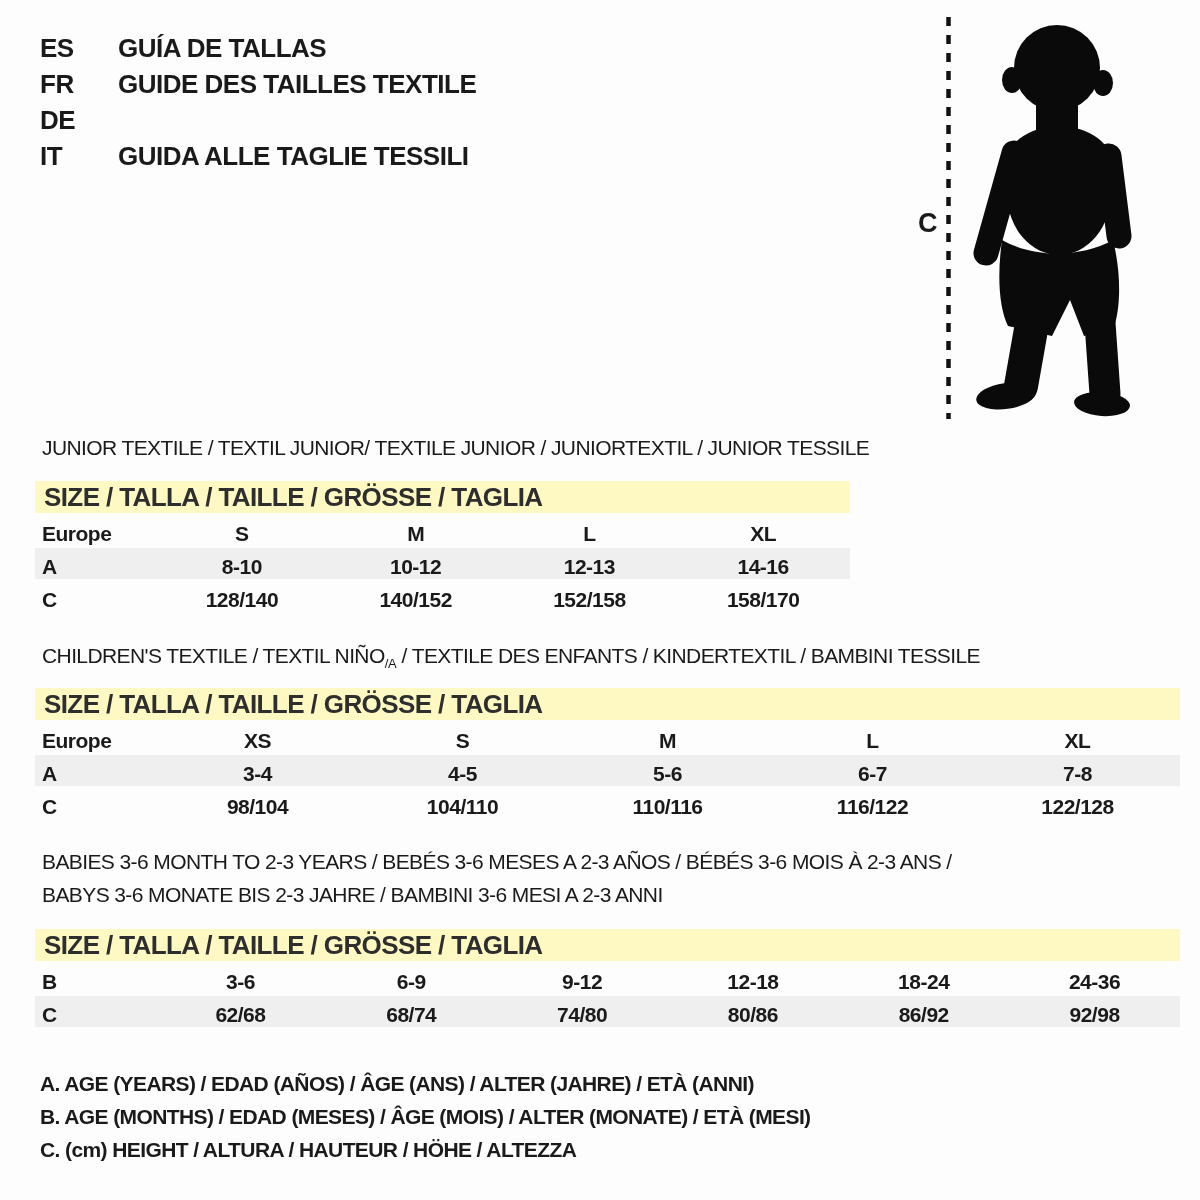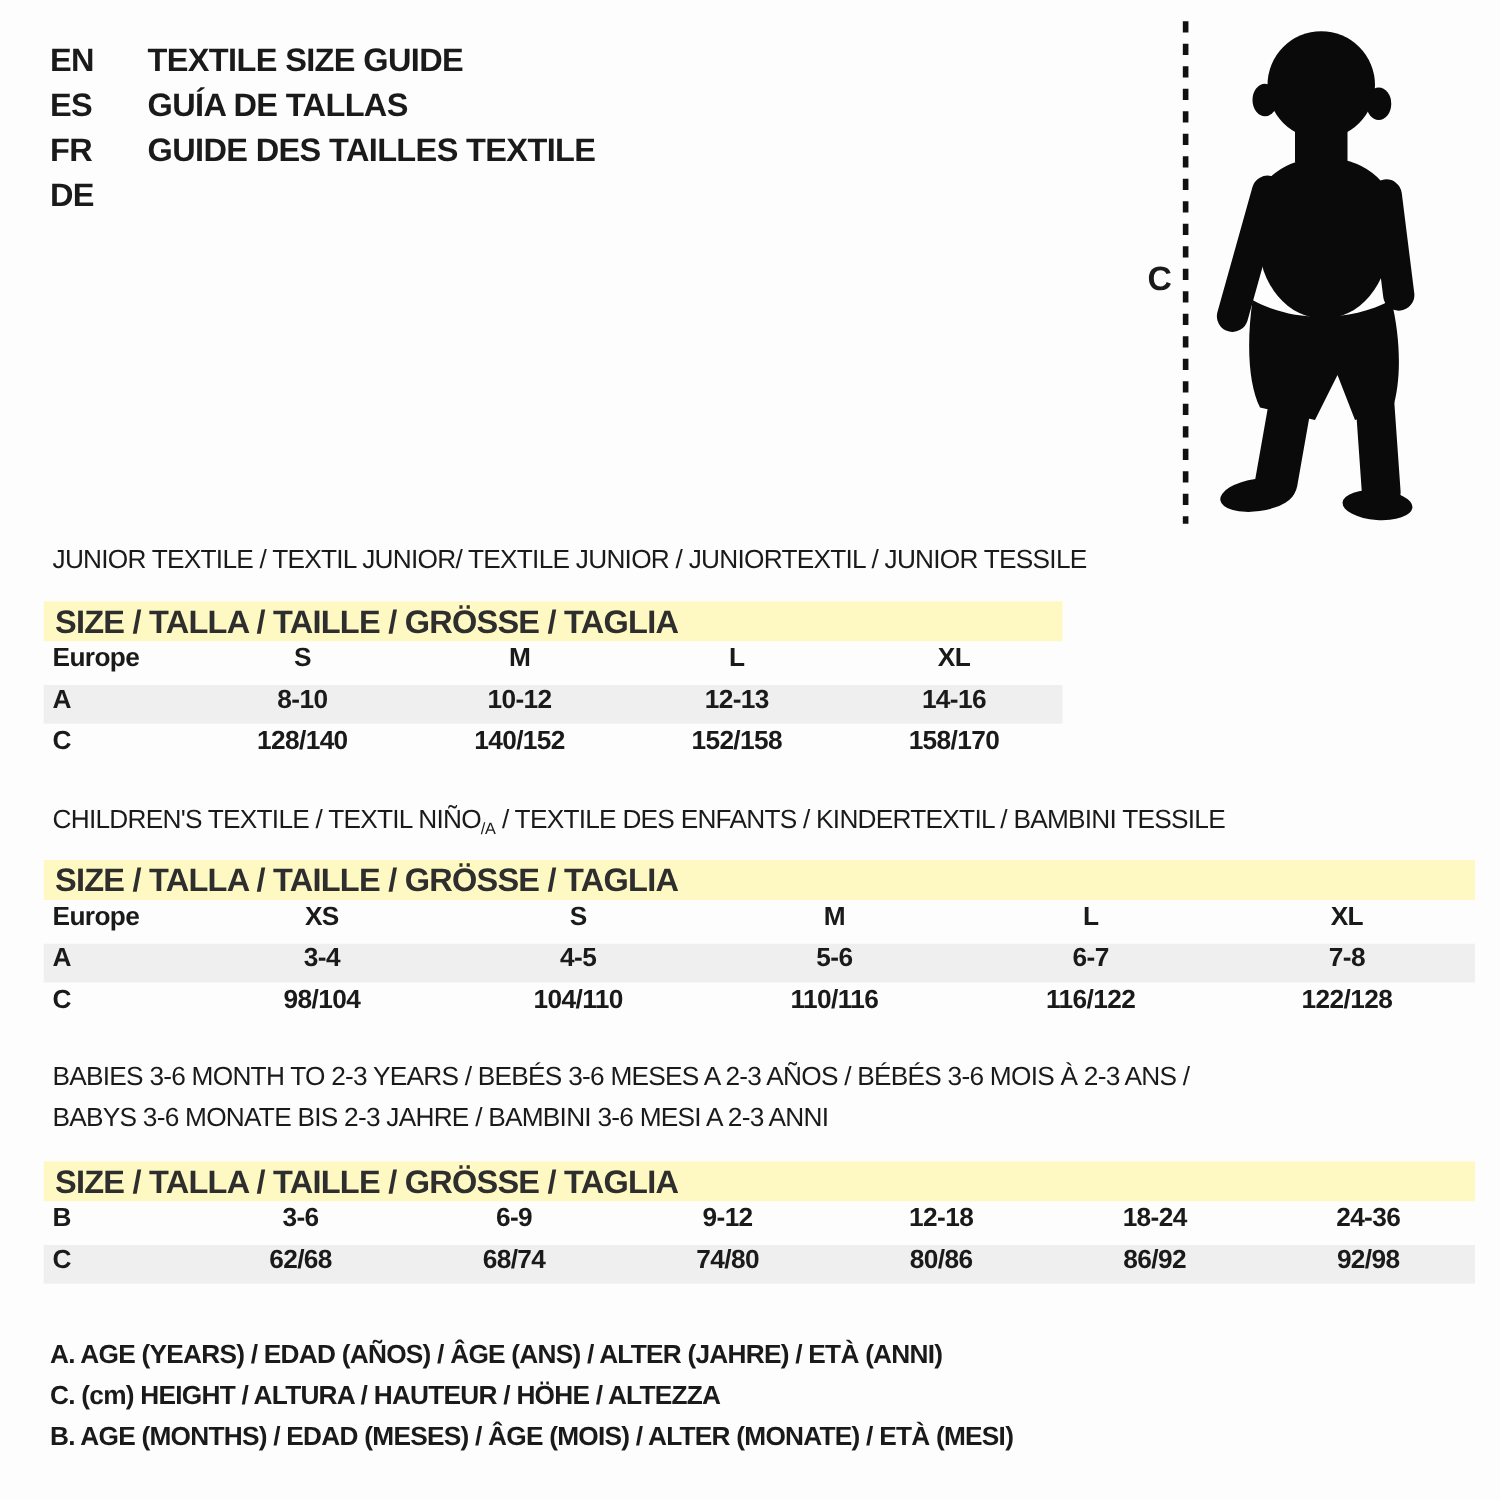--- a/index.html
+++ b/index.html
@@ -26,47 +26,47 @@
   .sec-title{font-size:21px;font-weight:normal;letter-spacing:-0.6px;white-space:nowrap;}
   .sub{font-size:13px;vertical-align:-5px;letter-spacing:-0.3px;}
 
   
   .tbl{display:block;}
   .tbl-head{
     height:32px;background:#fef9c3;display:flex;align-items:center;
     padding-left:9px;font-size:26px;font-weight:bold;letter-spacing:-0.6px;color:#2e2e2e;
     box-sizing:border-box;
   }
-  .tbl-row{display:flex;height:31px;align-items:flex-start;margin-top:2px;}
+  .tbl-row{display:flex;height:31px;align-items:flex-end;margin-top:2px;}
   .tbl-row.shaded{background:#efefef;}
   .cell{flex:1;text-align:center;font-size:21px;font-weight:bold;letter-spacing:-0.5px;}
   .cell.lbl{flex:0 0 120px;text-align:left;padding-left:7px;box-sizing:border-box;}
 
   
   .legend-line{font-size:21px;font-weight:bold;letter-spacing:-0.6px;white-space:nowrap;height:33px;}
   .legend{left:40px;top:1072px;}
 </style>
 </head>
 <body>
 
 <div class="abs lang-block">
   <div class="lang-row">
-    <span class="lang-code">EN</span>
-    <span class="lang-title">TEXTILE SIZE GUIDE</span>
-  </div>
-  <div class="lang-row">
     <span class="lang-code">ES</span>
     <span class="lang-title">GUÍA DE TALLAS</span>
   </div>
   <div class="lang-row">
     <span class="lang-code">FR</span>
     <span class="lang-title">GUIDE DES TAILLES TEXTILE</span>
   </div>
   <div class="lang-row">
     <span class="lang-code">DE</span>
+  </div>
+  <div class="lang-row">
+    <span class="lang-code">IT</span>
+    <span class="lang-title">GUIDA ALLE TAGLIE TESSILI</span>
   </div>
 </div>
 
 <div class="abs figure-label">C</div>
 
 <svg class="abs dash-line" width="9" height="408" viewBox="0 0 9 408">
   <line x1="4.5" y1="3" x2="4.5" y2="405" stroke="#111" stroke-width="4.5" stroke-dasharray="9 9"></line>
 </svg>
 
 <svg class="abs baby-svg" width="180" height="404" viewBox="0 0 180 400">
@@ -163,15 +163,15 @@
     <div class="cell">68/74</div>
     <div class="cell">74/80</div>
     <div class="cell">80/86</div>
     <div class="cell">86/92</div>
     <div class="cell">92/98</div>
   </div>
 </div>
 
 <div class="abs legend">
   <div class="legend-line">A. AGE (YEARS) / EDAD (AÑOS) / ÂGE (ANS) / ALTER (JAHRE) / ETÀ (ANNI)</div>
+  <div class="legend-line">B. AGE (MONTHS) / EDAD (MESES) / ÂGE (MOIS) / ALTER (MONATE) / ETÀ (MESI)</div>
   <div class="legend-line">C. (cm) HEIGHT / ALTURA / HAUTEUR / HÖHE / ALTEZZA</div>
-  <div class="legend-line">B. AGE (MONTHS) / EDAD (MESES) / ÂGE (MOIS) / ALTER (MONATE) / ETÀ (MESI)</div>
 </div>
 
 </body></html>

